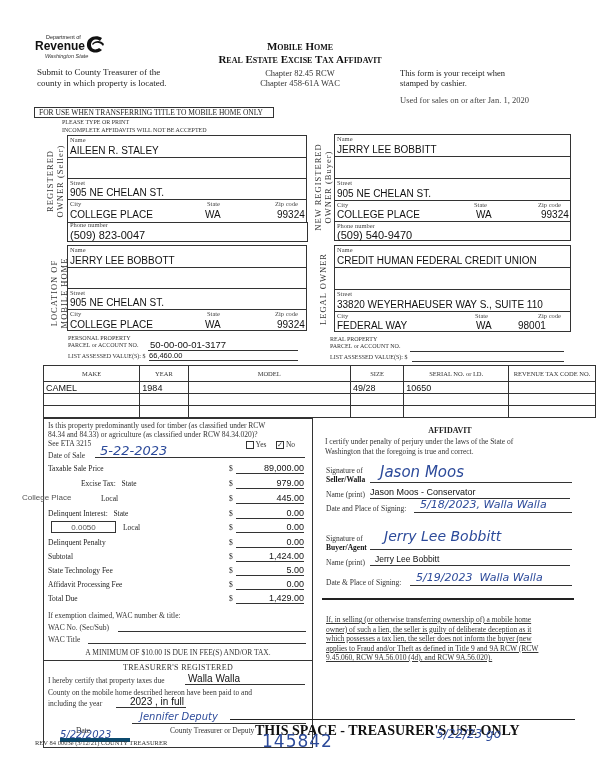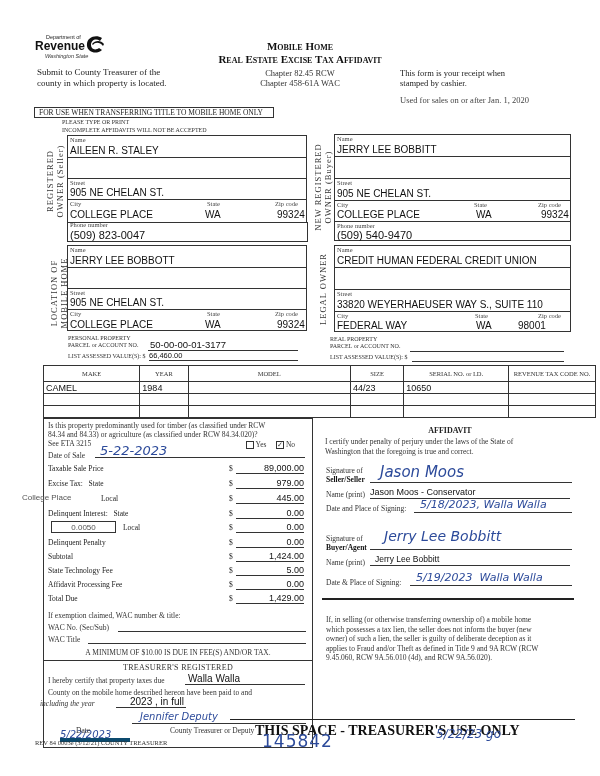--- a/index.html
+++ b/index.html
@@ -176,21 +176,21 @@
     <th>YEAR</th>
     <th>MODEL</th>
     <th>SIZE</th>
     <th>SERIAL NO. or I.D.</th>
     <th>REVENUE TAX CODE NO.</th>
   </tr>
   <tr>
     <td class="v">CAMEL</td>
     <td class="v" style="">1984</td>
     <td class="v"></td>
-    <td class="v">44/23</td>
+    <td class="v">49/28</td>
     <td class="v">10650</td>
     <td class="v"></td>
   </tr>
   <tr>
     <td class="v"></td>
     <td class="v"></td>
     <td class="v"></td>
     <td class="v"></td>
     <td class="v"></td>
     <td class="v"></td>
@@ -222,21 +222,21 @@
 </div>
 <div class="abs small" style="left:48px;top:451px;">Date of Sale</div>
 <div class="abs hand" style="left:95px;top:444px;width:210px;height:14px;border-bottom:1px solid #333;font-size:13px;padding-left:5px;line-height:13px;">5-22-2023</div>
 
 <div class="fee-row" style="top:464px;">
   <span class="fl">Taxable Sale Price</span>
   <span class="ds">$</span>
   <span class="fv">89,000.00</span>
 </div>
 <div class="fee-row" style="top:479px;">
-  <span class="fl" style="white-space:pre;">Excise Tax:   State</span>
+  <span class="fl" style="white-space:pre;margin-left:33px;">Excise Tax:   State</span>
   <span class="ds">$</span>
   <span class="fv">979.00</span>
 </div>
 <div class="abs sans" style="left:22px;top:493px;font-size:8px;color:#555;">College Place</div>
 <div class="fee-row" style="top:494px;">
   <span class="fl" style="left:53px;">Local</span>
   <span class="ds">$</span>
   <span class="fv">445.00</span>
 </div>
 <div class="fee-row" style="top:509px;">
@@ -281,57 +281,57 @@
 <div class="abs" style="left:118px;top:623px;width:188px;height:9px;border-bottom:1px solid #333;"></div>
 <div class="abs small" style="left:48px;top:635px;">WAC Title</div>
 <div class="abs" style="left:88px;top:635px;width:218px;height:9px;border-bottom:1px solid #333;"></div>
 <div class="abs small" style="left:43px;top:648px;width:270px;text-align:center;">A MINIMUM OF $10.00 IS DUE IN FEE(S) AND/OR TAX.</div>
 <div class="hline" style="left:43px;top:660px;width:270px;"></div>
 
 <div class="abs small" style="left:43px;top:663px;width:270px;text-align:center;font-size:8px;letter-spacing:0.3px;">TREASURER'S REGISTERED</div>
 <div class="abs small" style="left:48px;top:676px;">I hereby certify that property taxes due</div>
 <div class="abs val" style="left:185px;top:673px;width:120px;border-bottom:1px solid #333;height:12px;font-size:10px;padding-left:3px;">Walla Walla</div>
 <div class="abs small" style="left:48px;top:688px;">County on the mobile home described hereon have been paid to and</div>
-<div class="abs small" style="left:40px;top:699px;font-style:italic;">including the year</div>
+<div class="abs small" style="left:48px;top:699px;">including the year</div>
 <div class="abs val" style="left:116px;top:696px;width:70px;border-bottom:1px solid #333;height:12px;font-size:10px;padding-left:14px;overflow:visible;">2023 , in full</div>
 <div class="abs hand" style="left:48px;top:729px;width:70px;border-bottom:4px solid #0c4a6e;height:13px;font-size:10px;margin-left:12px;">5/22/2023</div>
 <div class="abs hand" style="left:132px;top:711px;width:174px;border-bottom:1px solid #333;height:13px;font-size:10px;padding-left:8px;">Jennifer Deputy</div>
 <div class="abs small" style="left:76px;top:726px;">Date</div>
 <div class="abs small" style="left:170px;top:726px;">County Treasurer or Deputy</div>
 
 <div class="abs" style="left:320px;top:426px;width:260px;text-align:center;font-size:8px;font-weight:bold;">AFFIDAVIT</div>
 <div class="abs small" style="left:325px;top:437px;line-height:10px;">
   <div>I certify under penalty of perjury under the laws of the State of</div>
   <div>Washington that the foregoing is true and correct.</div>
 </div>
 <div class="abs small" style="left:326px;top:466px;line-height:9px;">
   <div>Signature of</div>
-  <div style="font-weight:bold;color:#111;">Seller/Seller</div>
+  <div style="font-weight:bold;color:#111;">Seller/Walla</div>
 </div>
 <div class="abs hand" style="left:370px;top:463px;width:202px;height:20px;border-bottom:1px solid #333;font-size:15px;padding-left:10px;">Jason Moos</div>
 <div class="abs small" style="left:326px;top:490px;">Name (print)</div>
 <div class="abs val" style="left:370px;top:487px;width:200px;height:12px;border-bottom:1px solid #333;font-size:9px;">Jason Moos - Conservator</div>
 <div class="abs small" style="left:326px;top:504px;">Date and Place of Signing:</div>
 <div class="abs hand" style="left:414px;top:498px;width:158px;height:15px;border-bottom:1px solid #333;font-size:11px;padding-left:6px;">5/18/2023, Walla Walla</div>
 
 <div class="abs small" style="left:326px;top:534px;line-height:9px;">
   <div>Signature of</div>
   <div style="font-weight:bold;color:#111;">Buyer/Agent</div>
 </div>
 <div class="abs hand" style="left:370px;top:528px;width:202px;height:22px;border-bottom:1px solid #333;font-size:14px;padding-left:14px;">Jerry Lee Bobbitt</div>
 <div class="abs small" style="left:326px;top:558px;">Name (print)</div>
 <div class="abs val" style="left:370px;top:554px;width:200px;height:12px;border-bottom:1px solid #333;font-size:8.5px;padding-left:5px;">Jerry Lee Bobbitt</div>
 <div class="abs small" style="left:326px;top:578px;">Date &amp; Place of Signing:</div>
 <div class="abs hand" style="left:410px;top:571px;width:162px;height:15px;border-bottom:1px solid #333;font-size:11px;padding-left:6px;white-space:pre;">5/19/2023  Walla Walla</div>
 <div class="abs" style="left:322px;top:598px;width:252px;border-top:2px solid #222;"></div>
 
-<div class="abs small" style="left:326px;top:615px;line-height:9.5px;color:#333;">
+<div class="abs small" style="left:326px;top:615px;line-height:9.5px;color:#333;text-decoration:underline;">
   <div>If, in selling (or otherwise transferring ownership of) a mobile home</div>
+  <div>owner) of such a lien, the seller is guilty of deliberate deception as it</div>
   <div>which possesses a tax lien, the seller does not inform the buyer (new</div>
-  <div>owner) of such a lien, the seller is guilty of deliberate deception as it</div>
   <div>applies to Fraud and/or Theft as defined in Title 9 and 9A RCW (RCW</div>
   <div>9.45.060, RCW 9A.56.010 (4d), and RCW 9A.56.020).</div>
 </div>
 
 <div class="abs" style="left:230px;top:719px;width:345px;border-top:1.5px solid #222;"></div>
 <div class="abs" style="left:255px;top:723px;font-size:14px;font-weight:bold;color:#111;">THIS SPACE - TREASURER'S USE ONLY</div>
 <div class="abs small" style="left:35px;top:739px;font-size:6.5px;">REV 84 0003e (3/12/21) COUNTY TREASURER</div>
 <div class="abs hand" style="left:262px;top:731px;font-size:17px;font-style:normal;letter-spacing:1px;">145842</div>
 <div class="abs hand" style="left:436px;top:727px;font-size:12px;">5/22/23 go</div>
 

